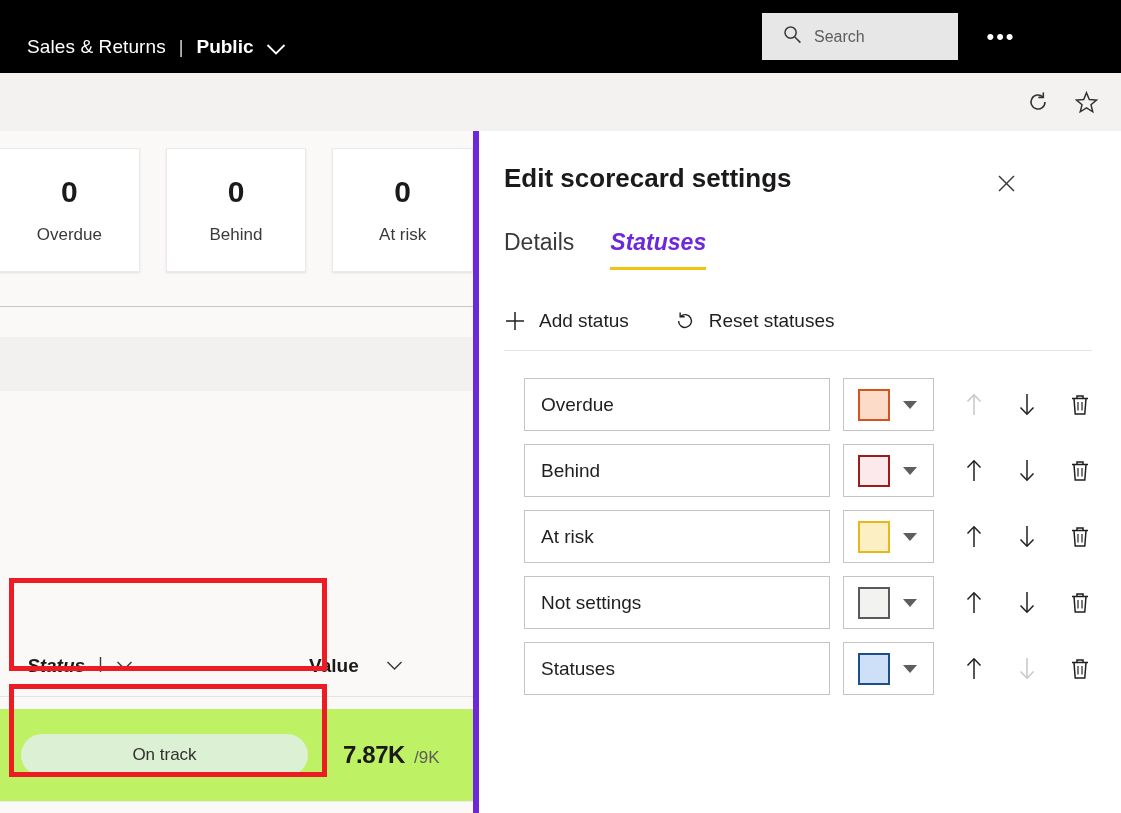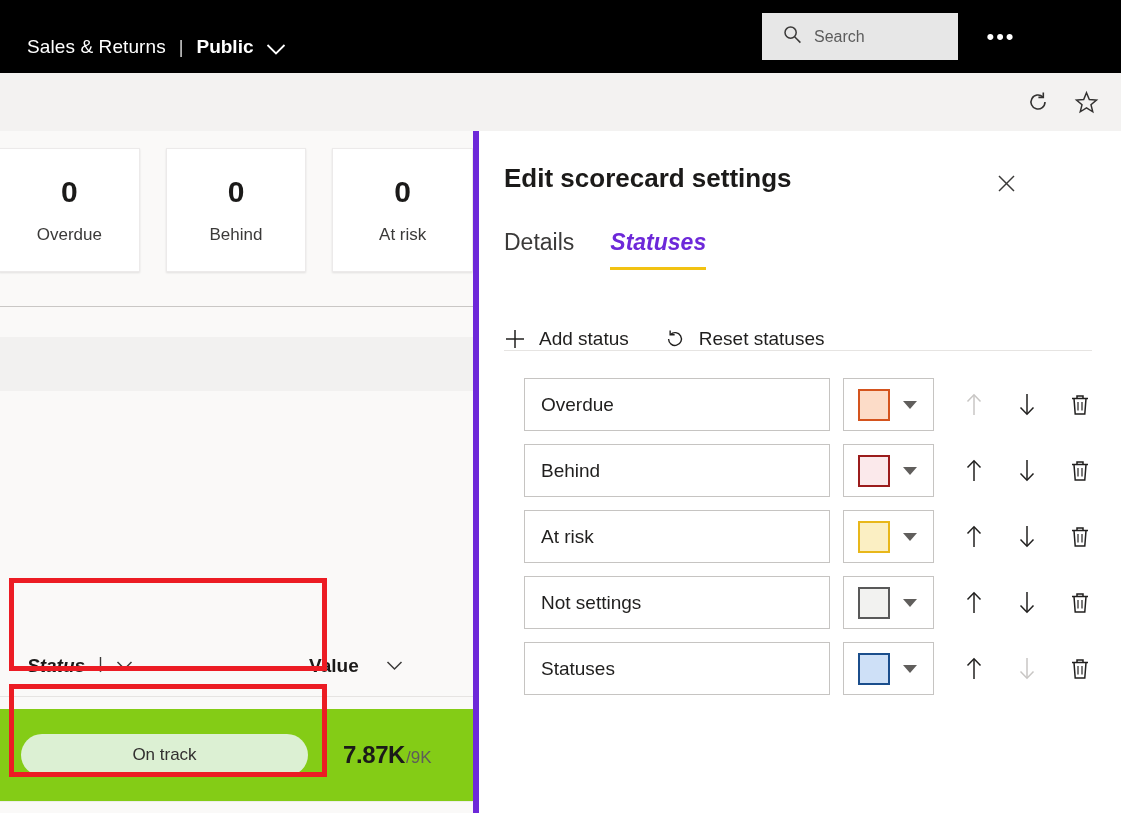--- a/index.html
+++ b/index.html
@@ -95,41 +95,41 @@
     display: flex; align-items: center;
     border-bottom: 1px solid #e6e4e2;
   }
   .th { display: flex; align-items: center; gap: 9px; }
   .th-status { margin-left: 27px; font-style: italic; }
   .th-value  { margin-left: 176px; justify-content: center; }
   .th-label { font-size: 19px; font-weight: bold; color: #1b1a19; }
 
   .trow {
     position: absolute; left: 0; width: 473px; height: 93px;
-    background: #84cc16;
+    background: #bef264;
     display: flex; align-items: center;
     border-bottom: 1px solid #ededeb;
   }
   .trow-1 { top: 578px; }
   .gap-band {
     position: absolute; left: 0; top: 671px; width: 473px; height: 13px;
     background: #faf9f8;
   }
   .status-cell { width: 327px; display: flex; align-items: center; }
   .pill {
     margin-left: 21px; width: 287px; height: 42px;
     background: #dcf0d3; border-radius: 21px;
     display: flex; align-items: center; justify-content: center;
     font-size: 17px; color: #32302f;
   }
   .value-cell {
     display: flex; align-items: baseline; margin-left: 16px;
   }
   .value-main { font-size: 24px; font-weight: bold; color: #1b1a19; letter-spacing: -.4px; }
-  .value-target { font-size: 17px; color: #5e5c5a; margin-left: 1px; }
+  .value-target { font-size: 17px; color: #5e5c5a; margin-left: 9px; }
 
   
   .annot {
     position: absolute; border: 5px solid #ec1c24;
     pointer-events: none;
   }
   .annot-1 { left: 9px; top: 578px; width: 318px; height: 93px; }
   .annot-2 { left: 9px; top: 684px; width: 318px; height: 93px; }
 
   
@@ -154,22 +154,22 @@
     display: flex; gap: 0; align-items: flex-end;
   }
   .tab {
     font-size: 23px; color: #3b3a39;
     padding: 0 0 11px 0; margin-right: 36px;
     border-bottom: 3px solid transparent;
   }
   .tab.active { color: #6d28d9; font-weight: bold; border-bottom-color: #f2c211; font-style: italic; }
 
   .cmdbar {
-    position: absolute; left: 25px; top: 197px;
-    display: flex; align-items: center; gap: 35px;
+    position: absolute; left: 25px; top: 179px;
+    display: flex; align-items: center; gap: 45px;
   }
   .cmd { display: flex; align-items: center; gap: 13px; color: #201f1e; font-size: 19px; }
   .cmd-glyph { display: inline-flex; align-items: center; justify-content: center; }
   .cmd-divider {
     position: absolute; left: 25px; top: 219px;
     width: 588px; height: 1px; background: #e6e4e2;
   }
 
   .status-list { position: absolute; left: 0; top: 247px; width: 648px; }
   .status-row {

